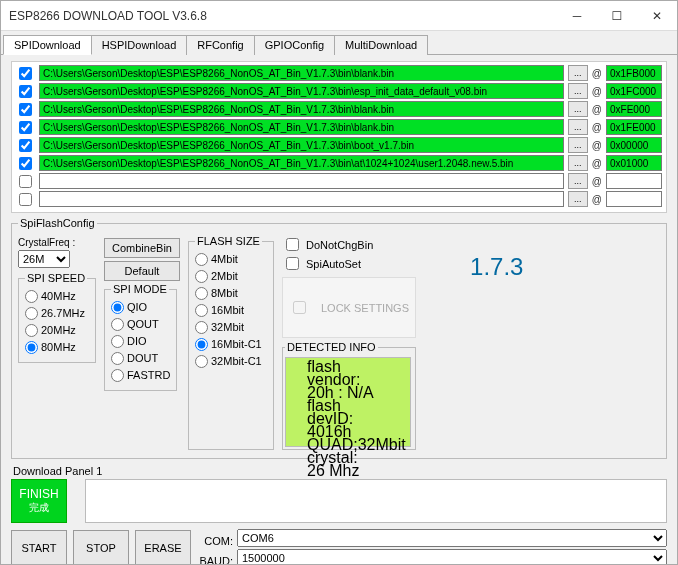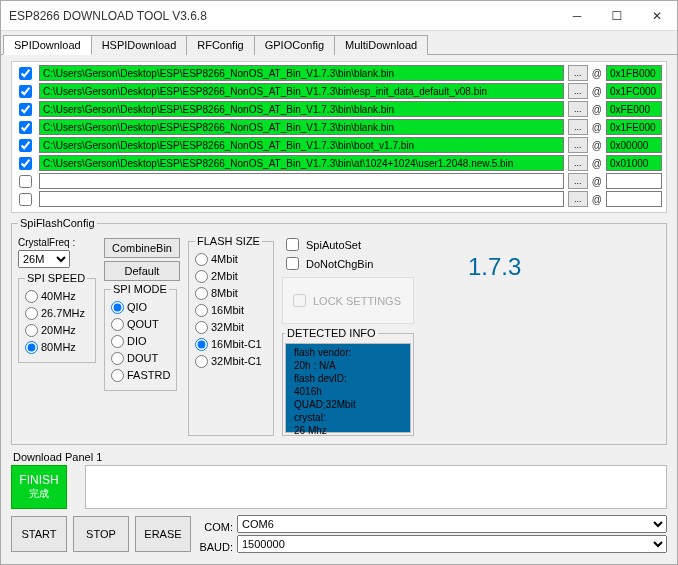--- a/index.html
+++ b/index.html
@@ -118,29 +118,29 @@
   .btn-col { display:flex; flex-direction:column; gap:3px; width:76px; margin-top:3px;}
   .radio-item { display:flex; align-items:center; gap:3px; font-size:11px; line-height:17px; }
   .radio-item input { margin:0; }
   .flash-size { width: 86px; }
   .right-config { flex:1; display:flex; flex-direction:column; gap:3px; }
   .check-item { display:flex; align-items:center; gap:4px; font-size:11px; }
   .lock-box {
     border: 1px solid #ddd;
     background: #f5f5f5;
     color: #aaa;
-    padding: 13px 6px;
-    font-size: 11px;
-    display:flex; align-items:center; gap:4px;
+    padding: 20px 6px;
+    font-size: 11px;
+    display:flex; align-items:center; gap:12px;
   }
   .detected-info {
     border: 1px solid #bbb;
-    background: #0369a1;
-    font-size: 10px;
-    padding: 2px 8px;
+    background: #bef264;
+    font-size: 16px;
+    padding: 2px 21px;
     width: 126px;
     height: 90px;
     line-height: 13px;
     margin-top:2px;
   }
   .version-big {
     font-size: 24px;
     font-weight: normal;
     color: #0369a1;
     padding-left: 36px;
@@ -363,25 +363,25 @@
               <span>32Mbit-C1</span>
             </label>
           </div>
       </fieldset>
 
       <div class="right-config">
         <div style="display:flex; gap:18px;">
           <div>
             <div class="check-item">
                 <input type="checkbox" style="">
-                <span>SpiAutoSet</span>
+                <span>DoNotChgBin</span>
               </div>
             <div class="check-item">
                 <input type="checkbox" style="">
-                <span>DoNotChgBin</span>
+                <span>SpiAutoSet</span>
               </div>
             <div class="lock-box" style="margin-top:4px;">
               <input type="checkbox" disabled="" style="">
               <span>LOCK SETTINGS</span>
             </div>
             <fieldset style="margin-top:3px; padding:2px;">
               <legend class="det-legend">DETECTED INFO</legend>
               <div class="detected-info" id="detected-info">flash vendor:<br>20h : N/A<br>flash devID:<br>4016h<br>QUAD;32Mbit<br>crystal:<br>26 Mhz</div>
             </fieldset>
           </div>

